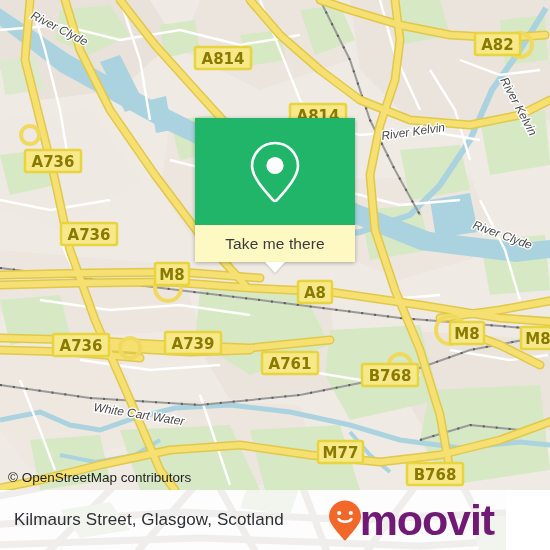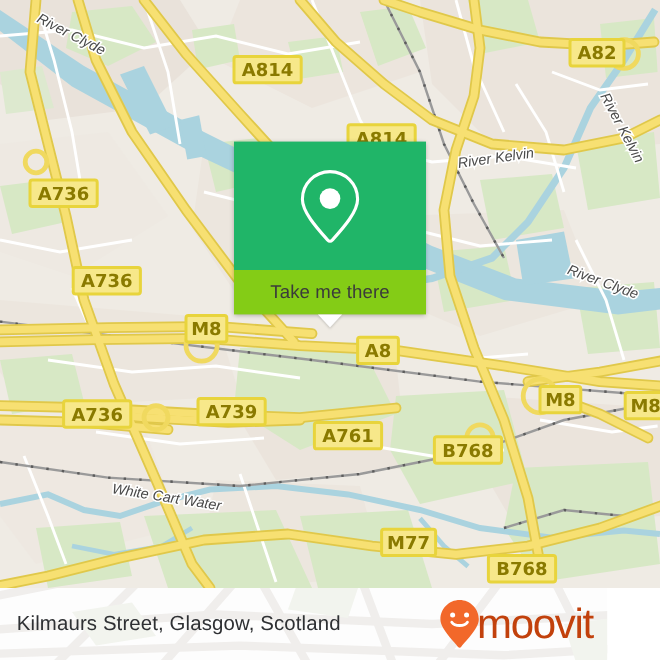--- a/index.html
+++ b/index.html
@@ -45,21 +45,21 @@
     width: 100%;
     height: 107px;
     background: #20b568;
     display: flex;
     align-items: center;
     justify-content: center;
   }
   #popup-bottom {
     width: 100%;
     height: 37px;
-    background: #84cc16;
+    background: #fef9c3;
     display: flex;
     align-items: center;
     justify-content: center;
   }
   #popup-label {
     font-size: 15.5px;
     color: #3b3b3b;
     letter-spacing: 0.1px;
     white-space: nowrap;
   }
@@ -99,23 +99,23 @@
   #brand {
     position: absolute;
     right: 12px;
     top: 50%;
     transform: translateY(-50%);
     display: flex;
     align-items: center;
     z-index: 2;
   }
   #brand-name {
-    font-size: 35px;
-    font-weight: normal;
-    color: #c2410c;
+    font-size: 43px;
+    font-weight: bold;
+    color: #701a75;
     letter-spacing: -1.1px;
     line-height: 1;
     margin-left: -2px;
   }
 
   
   #attribution {
     position: absolute;
     left: 8px;
     top: 470px;
@@ -352,20 +352,21 @@
             <g>
               <rect x="407" y="463" width="56" height="22" rx="2" fill="#f7e88a" stroke="#e8d43c" stroke-width="2.5"></rect>
               <text x="435" y="479.5" text-anchor="middle" class="rd-shield-text" font-size="15">B768</text>
             </g>
           </g>
 
       </g>
     </svg>
   </div>
 
+  <div id="attribution">© OpenStreetMap contributors</div>
 
   <div id="popup">
     <div id="popup-top">
       <svg width="56" height="66" viewBox="0 0 56 66">
         <path d="M28 4 C15.3 4 5 14.3 5 27 C5 38 18 52 26.2 61.2 C27.2 62.3 28.8 62.3 29.8 61.2 C38 52 51 38 51 27 C51 14.3 40.7 4 28 4 Z" fill="none" stroke="#ffffff" stroke-width="2.6"></path>
         <circle cx="28" cy="26.5" r="8.6" fill="#ffffff"></circle>
       </svg>
     </div>
     <div id="popup-bottom">
       <span id="popup-label">Take me there</span>

